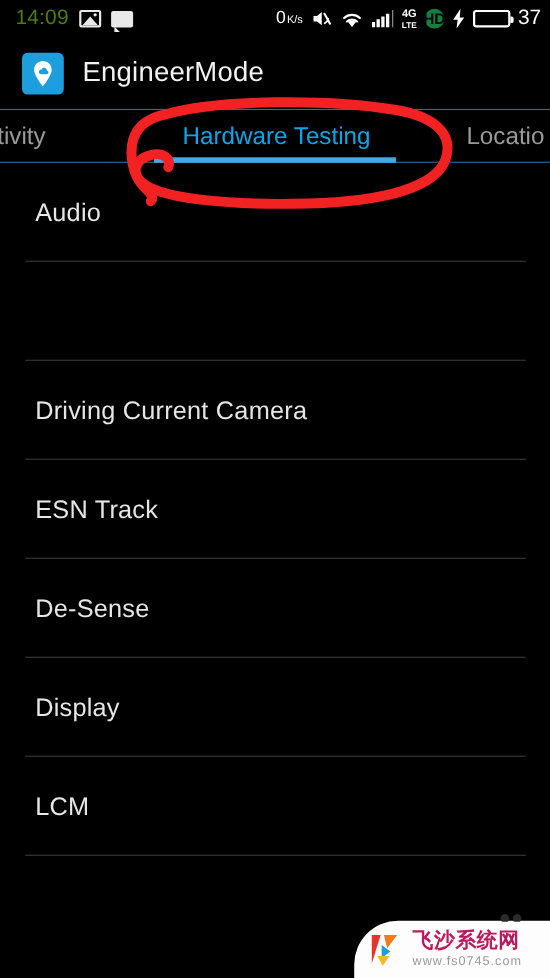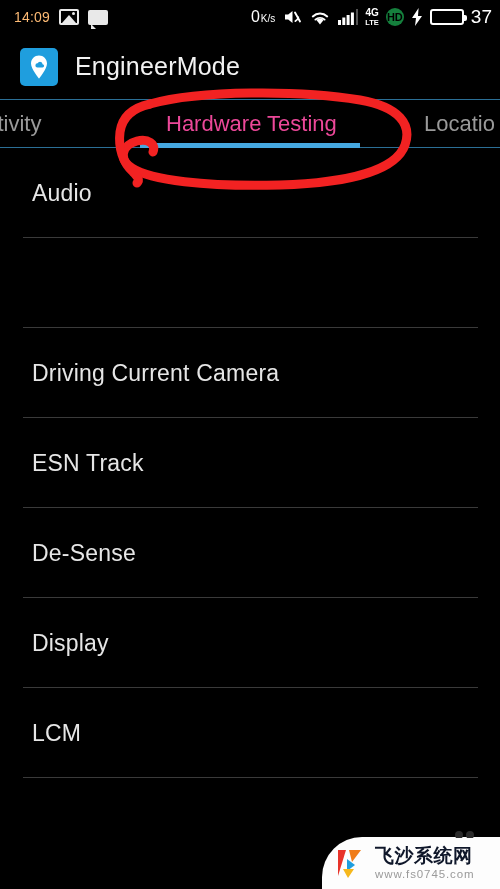--- a/index.html
+++ b/index.html
@@ -10,21 +10,21 @@
     overflow:hidden;
   }
   .screen { position:relative; width:500px; height:889px; background:#000; }
 
   
   .status-bar {
     position:absolute; left:0; top:0; width:500px; height:34px;
     display:flex; align-items:center; padding:0 8px 0 14px; color:#fff;
   }
   .status-left { display:flex; align-items:center; gap:9px; }
-  .status-time { font-size:14px; letter-spacing:0.2px; color:#fdba74; }
+  .status-time { font-size:19px; letter-spacing:0.2px; color:#4d7c0f; }
   .status-right { margin-left:auto; display:flex; align-items:center; gap:7px; }
   .net-speed { font-size:16px; display:flex; align-items:baseline; gap:1px; }
   .net-speed .u { font-size:10px; line-height:1; }
   .batt-num { font-size:19px; }
 
   
   .ic-image { width:20px; height:16px; border:2px solid #e9e9e9; border-radius:2px; position:relative; overflow:hidden; }
   .ic-image::before { content:""; position:absolute; left:1px; bottom:0; width:0; height:0;
     border-left:7px solid transparent; border-right:7px solid transparent; border-bottom:8px solid #e9e9e9; }
   .ic-image::after { content:""; position:absolute; right:2px; top:1px; width:3px; height:3px; background:#e9e9e9; border-radius:50%; }
@@ -41,41 +41,41 @@
   
   .app-bar { position:absolute; left:0; top:34px; width:500px; height:65px; display:flex; align-items:center; padding-left:20px; }
   .app-icon { width:38px; height:38px; border-radius:5px; background:#1f9ede; position:relative; flex:none; }
   .app-title { margin-left:17px; color:#f2f2f2; font-size:25px; letter-spacing:0.2px; }
 
   
   .tab-bar { position:absolute; left:0; top:99px; width:500px; height:49px;
     border-top:1.5px solid #2b6f96; border-bottom:1.5px solid #2b6f96; }
   .tabs { position:relative; height:100%; display:flex; align-items:center; }
   .tab { color:#9a9a9a; font-size:22px; white-space:nowrap; position:absolute; }
-  .tab.active { color:#ec4899; }
+  .tab.active { color:#0ea5e9; }
   .tab-connectivity { left:-38px; }
   .tab-hardware { left:166px; }
   .tab-location { left:424px; }
   .tab-indicator { position:absolute; left:140px; bottom:-1px; width:220px; height:5px; background:#45a8e0; }
 
   
   .list { position:absolute; left:0; top:148px; width:500px; bottom:0; }
   .list-item { position:relative; height:90px; display:flex; align-items:center; padding-left:32px; }
   .list-item-label { color:#e6e6e6; font-size:23px; letter-spacing:0.2px; }
   .divider { position:absolute; left:23px; right:22px; bottom:0; height:1px; background:#3a3a3a; }
 
   
   .annotation { position:absolute; left:0; top:0; width:500px; height:889px; pointer-events:none; }
 
   
   .watermark { position:absolute; right:0; bottom:0; width:178px; height:52px;
     background:#fdfdfd; border-top-left-radius:40px; display:flex; align-items:center; padding-left:12px; gap:7px; }
   .wm-logo { width:34px; height:32px; flex:none; position:relative; }
   .wm-text { display:flex; flex-direction:column; line-height:1.05; }
-  .wm-cn { font-size:19px; font-weight:bold; color:#0f172a; letter-spacing:0.5px; }
+  .wm-cn { font-size:19px; font-weight:bold; color:#be185d; letter-spacing:0.5px; }
   .wm-url { font-size:11.5px; color:#9a9a9a; letter-spacing:0.9px; margin-top:2px; }
   .wm-blip { position:absolute; right:24px; top:-9px; width:22px; height:10px; }
 </style>
 </head>
 <body>
 
 <div class="screen">
 
   <div class="status-bar">
     <div class="status-left">
@@ -109,21 +109,21 @@
         <rect x="8.6" y="6" width="3" height="10" fill="#fff"></rect>
         <rect x="12.9" y="3.5" width="3" height="12.5" fill="#fff"></rect>
         <rect x="18.4" y="0" width="1.2" height="16" fill="#888"></rect>
       </svg>
 
       <span style="display:flex;flex-direction:column;align-items:center;line-height:1;color:#fff;">
         <span style="font-size:10px;font-weight:bold;">4G</span>
         <span style="font-size:7.5px;font-weight:bold;margin-top:1px;">LTE</span>
       </span>
 
-      <span style="width:18px;height:18px;border-radius:50%;background:#15803d;color:#000;font-size:11px;font-weight:bold;display:flex;align-items:center;justify-content:center;">
+      <span style="width:18px;height:18px;border-radius:50%;background:#15803d;color:#000;font-size:14px;font-weight:bold;display:flex;align-items:center;justify-content:center;">
         <span>HD</span>
       </span>
 
       <svg width="12" height="18" viewBox="0 0 12 18">
         <path d="M7.6 0L1 10h4l-1 8 7-10H7z" fill="#fff"></path>
       </svg>
 
       <span class="batt">
         <span class="batt-fill" style="width:100%"></span>
       </span>

